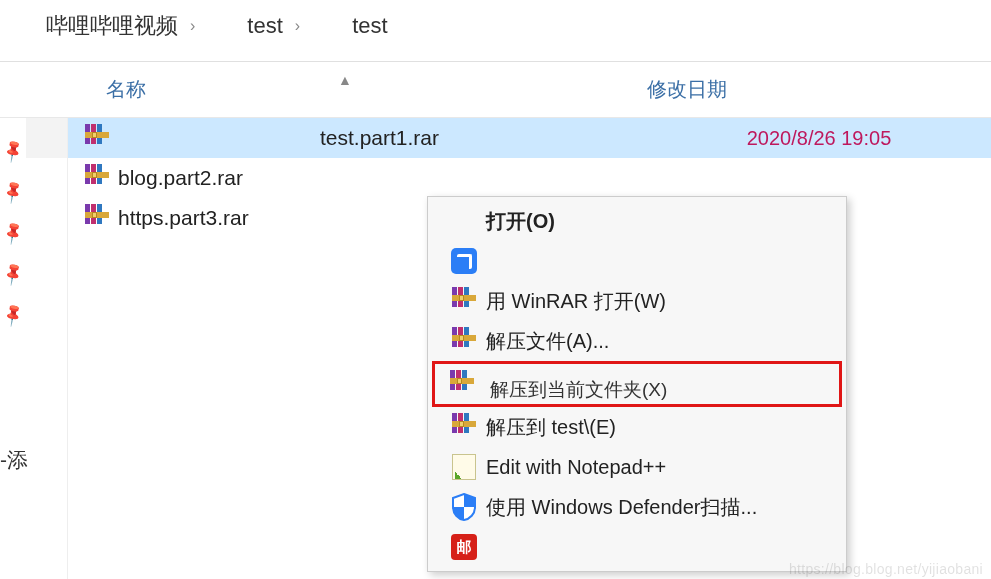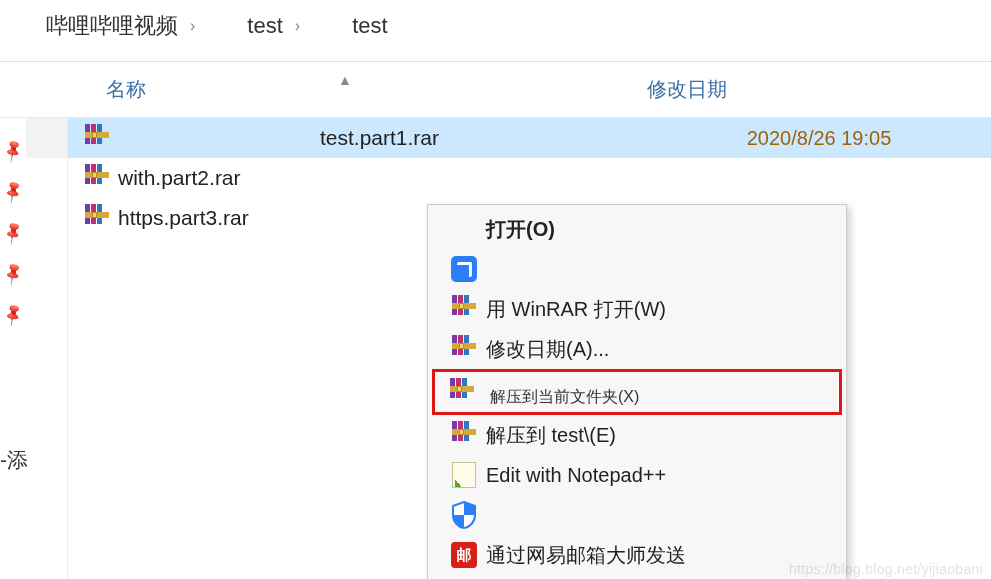--- a/index.html
+++ b/index.html
@@ -73,21 +73,21 @@
 .file-row .icon-slot { width: 34px; display: flex; align-items: center; justify-content: center; }
 .file-row .fname {
   flex: 1;
   font-size: 21px;
   color: #222;
   padding-left: 4px;
 }
 .file-row .fdate {
   width: 350px;
   font-size: 20px;
-  color: #a16207;
+  color: #be185d;
   padding-left: 6px;
 }
 .rar-icon { width: 24px; height: 28px; position: relative; }
 .rar-icon .books {
   display: flex; gap: 1px; height: 20px;
 }
 .rar-icon .b { width: 5px; height: 20px; }
 .rar-icon .b1 { background: #7a3aad; }
 .rar-icon .b2 { background: #c02f6e; }
 .rar-icon .b3 { background: #2f78c0; }
@@ -95,21 +95,21 @@
   position: absolute; left: 0; right: 0; top: 8px; height: 6px;
   background: #d9a83a;
 }
 .rar-icon .buckle {
   position: absolute; left: 7px; top: 8px; width: 5px; height: 6px;
   background: #f2d06a; border: 1px solid #b58a1e;
 }
 .context-menu {
   position: absolute;
   left: 427px;
-  top: 204px;
+  top: 196px;
   width: 420px;
   background: #f7f7f7;
   border: 1px solid #ccc;
   box-shadow: 3px 3px 8px rgba(0,0,0,.2);
   padding: 4px 0;
 }
 .menu-item {
   display: flex;
   align-items: center;
   height: 40px;
@@ -124,21 +124,21 @@
 .menu-item .mlabel { flex: 1; padding-left: 4px; }
 .highlight-box {
   border: 3px solid #e01616;
   height: 46px;
   display: flex;
   align-items: center;
   padding: 0 7px 0 15px;
   margin: 0 4px;
 }
 .highlight-box .icon-slot { width: 36px; display: flex; align-items: center; }
-.highlight-box .mlabel { padding-left: 4px; font-size: 16px; margin-top: 11px; }
+.highlight-box .mlabel { padding-left: 4px; font-size: 19px; margin-top: 11px; }
 .youdao-icon {
   width: 26px; height: 26px; background: #2b7ef6; border-radius: 5px;
   position: relative;
 }
 .youdao-icon::after {
   content: ""; position: absolute; left: 6px; top: 6px;
   width: 12px; height: 12px; border: 3px solid #fff; border-left: none; border-bottom: none;
   border-radius: 2px;
 }
 .notepad-icon {
@@ -225,21 +225,21 @@
         <span class="rar-icon">
             <span class="books">
               <span class="b b1"></span>
               <span class="b b2"></span>
               <span class="b b3"></span>
             </span>
             <span class="belt"></span>
             <span class="buckle"></span>
           </span>
       </span>
-      <span class="fname">with.part2.rar</span>
+      <span class="fname">blog.part2.rar</span>
       <span class="fdate"></span>
     </div>
     <div class="file-row">
       <span class="icon-slot">
         <span class="rar-icon">
             <span class="books">
               <span class="b b1"></span>
               <span class="b b2"></span>
               <span class="b b3"></span>
             </span>
@@ -282,21 +282,21 @@
       <span class="rar-icon">
           <span class="books">
             <span class="b b1"></span>
             <span class="b b2"></span>
             <span class="b b3"></span>
           </span>
           <span class="belt"></span>
           <span class="buckle"></span>
         </span>
     </span>
-    <span class="mlabel">修改日期(A)...</span>
+    <span class="mlabel">解压文件(A)...</span>
   </div>
   <div class="highlight-box">
     <span class="icon-slot">
       <span class="rar-icon">
           <span class="books">
             <span class="b b1"></span>
             <span class="b b2"></span>
             <span class="b b3"></span>
           </span>
           <span class="belt"></span>
@@ -328,24 +328,24 @@
   <div class="menu-item">
     <span class="icon-slot">
       <span class="defender-icon">
         <svg viewBox="0 0 24 28">
             <path d="M12 1 L23 5 V14 C23 21 18 26 12 27 C6 26 1 21 1 14 V5 Z" fill="#fff" stroke="#2b7ef6" stroke-width="2"></path>
             <path d="M12 1 L23 5 V14 H12 Z" fill="#2b7ef6"></path>
             <path d="M12 14 V27 C6 26 1 21 1 14 Z" fill="#2b7ef6"></path>
           </svg>
       </span>
     </span>
+    <span class="mlabel">使用 Windows Defender扫描...</span>
   </div>
   <div class="menu-item">
     <span class="icon-slot">
       <span class="mail-icon">邮</span>
     </span>
-    <span class="mlabel">通过网易邮箱大师发送</span>
   </div>
 </div>
 
 <div class="sidebar-label">-添</div>
 
 <div class="watermark">https://blog.blog.net/yijiaobani</div>
 
 </body></html>

